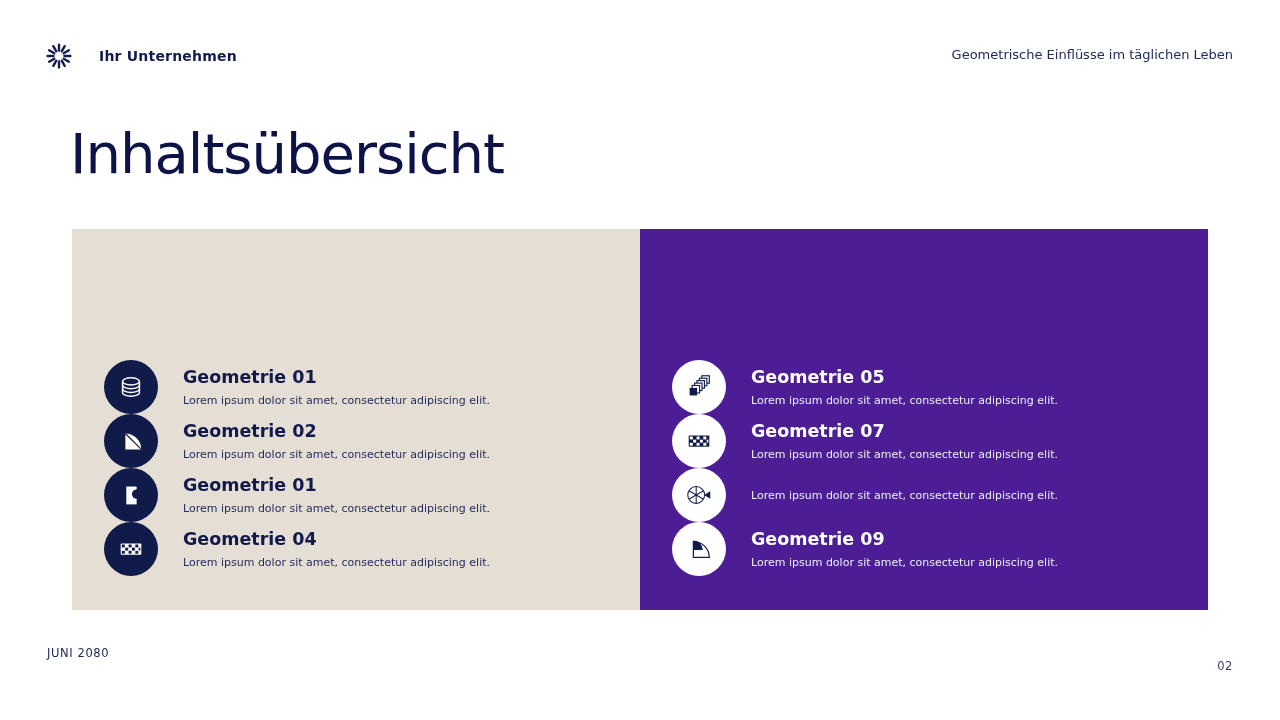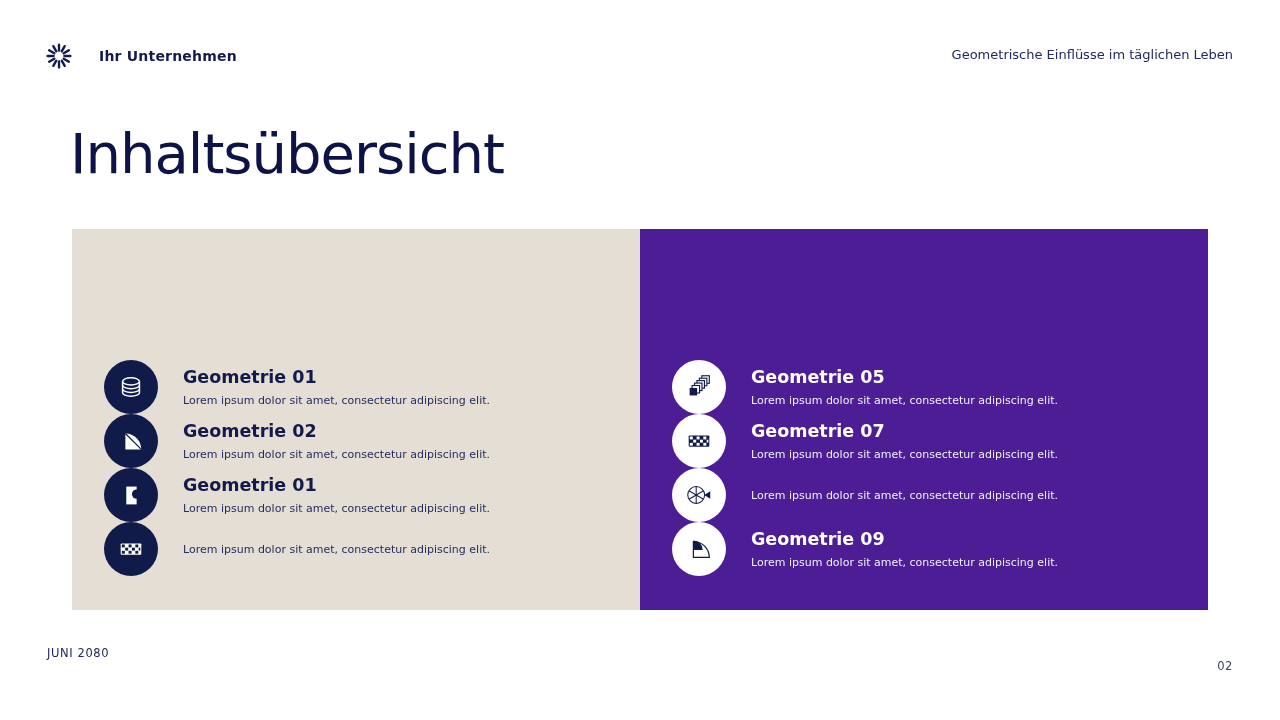--- a/index.html
+++ b/index.html
@@ -133,20 +133,21 @@
               <rect x="9.8" y="14.6" width="3.2" height="3.1"></rect>
                 <rect x="17" y="14.6" width="3.2" height="3.1"></rect>
                 <rect x="24.2" y="14.6" width="1.8" height="3.1"></rect>
               <rect x="6.2" y="18" width="3.2" height="3"></rect>
                 <rect x="13.4" y="18" width="3.2" height="3"></rect>
                 <rect x="20.6" y="18" width="3.2" height="3"></rect>
             </g>
           </svg>
         </div>
         <div class="item-text">
+          <p class="item-title">Geometrie 04</p>
           <p class="item-desc">Lorem ipsum dolor sit amet, consectetur adipiscing elit.</p>
         </div>
       </div>
 
     </div>
 
     <div class="panel panel-right">
 
       <div class="item">
         <div class="icon-circle">

